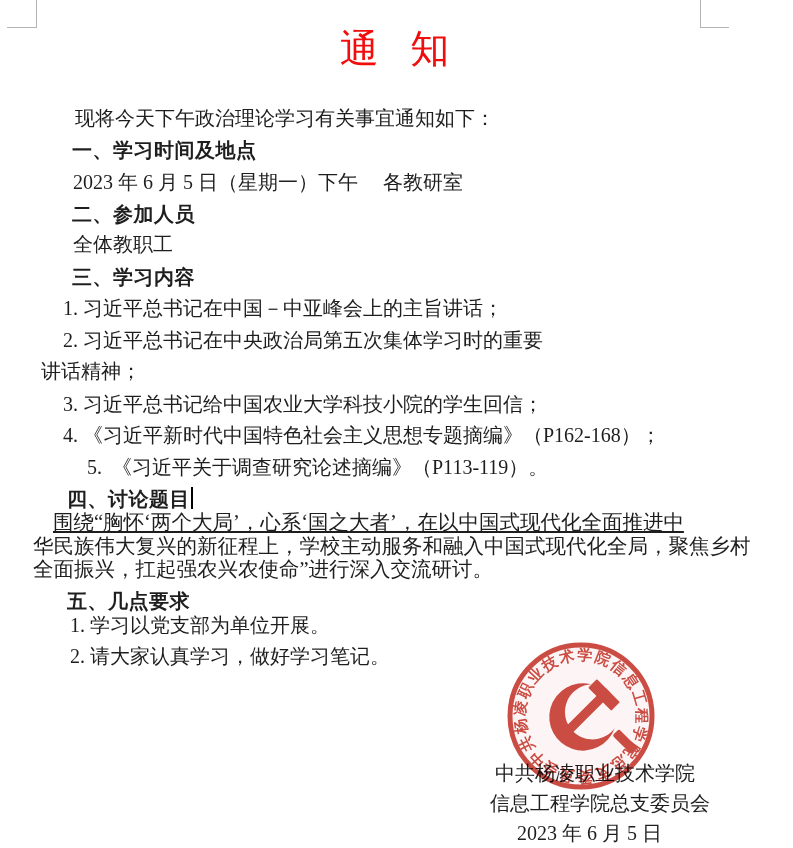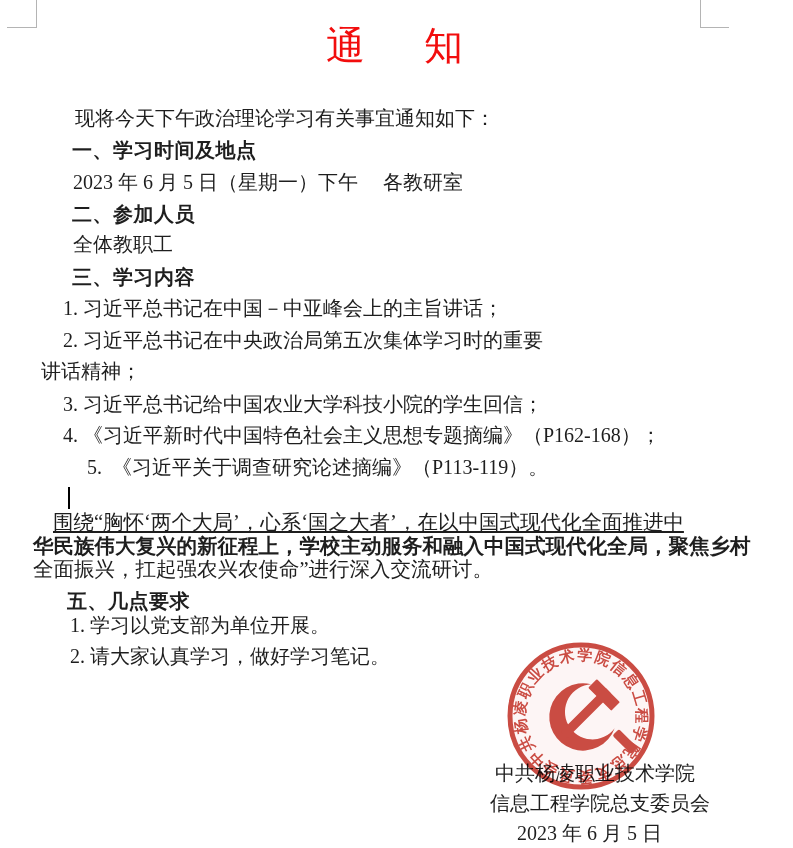--- a/index.html
+++ b/index.html
@@ -20,21 +20,20 @@
   .crop-r-v { left: 700px; top: 0; width: 1px; height: 27px; }
   .crop-r-h { left: 700px; top: 27px; width: 29px; height: 1px; }
 
   .title {
     position: absolute; top: 28px; left: 0; width: 793px;
     text-align: center;
     font-size: 39px; line-height: 42px;
     letter-spacing: 4px;
     color: #f20d0d;
     white-space: pre;
-    font-family: Liberation Mono, monospace;
   }
 
   .line {
     position: absolute;
     font-size: 20px; line-height: 24px;
     white-space: pre;
   }
   .hd { font-weight: bold; letter-spacing: 0.5px; }
   .para { font-size: 20.5px; }
 
@@ -45,21 +44,21 @@
   .l5  { top: 232px; left: 73px; }
   .l6  { top: 265px; left: 72px; }
   .l7  { top: 296px; left: 63px; }
   .l8  { top: 328px; left: 63px; }
   .l9  { top: 359px; left: 41px; font-family: Liberation Serif, serif; }
   .l10 { top: 392px; left: 63px; }
   .l11 { top: 423px; left: 63px; }
   .l12 { top: 455px; left: 63px; margin-left: 24px; }
   .l13 { top: 487px; left: 67px; }
   .l14 { top: 510px; left: 53px; text-decoration: underline; }
-  .l15 { top: 534px; left: 33px; font-weight: bold; }
+  .l15 { top: 534px; left: 33px; }
   .l16 { top: 557px; left: 33px; }
   .l17 { top: 589px; left: 67px; }
   .l18 { top: 613px; left: 70px; }
   .l19 { top: 644px; left: 70px; }
 
   .caret {
     display: inline-block;
     width: 2px; height: 22px;
     background: #000;
     vertical-align: -3px;
@@ -100,21 +99,21 @@
   <div class="line l5">全体教职工</div>
 
   <div class="line l6 hd">三、学习内容</div>
   <div class="line l7">1. 习近平总书记在中国－中亚峰会上的主旨讲话；</div>
   <div class="line l8">2. 习近平总书记在中央政治局第五次集体学习时的重要</div>
   <div class="line l9">讲话精神；</div>
   <div class="line l10">3. 习近平总书记给中国农业大学科技小院的学生回信；</div>
   <div class="line l11">4. 《习近平新时代中国特色社会主义思想专题摘编》（P162-168）；</div>
   <div class="line l12">5.  《习近平关于调查研究论述摘编》（P113-119）。</div>
 
-  <div class="line l13 hd"><span class="caret"></span></div>
+  <div class="line l13 hd"><span>四、讨论题目</span><span class="caret"></span></div>
   <div class="line l14 para">围绕“胸怀‘两个大局’，心系‘国之大者’，在以中国式现代化全面推进中</div>
   <div class="line l15 para">华民族伟大复兴的新征程上，学校主动服务和融入中国式现代化全局，聚焦乡村</div>
   <div class="line l16 para">全面振兴，扛起强农兴农使命”进行深入交流研讨。</div>
 
   <div class="line l17 hd">五、几点要求</div>
   <div class="line l18">1. 学习以党支部为单位开展。</div>
   <div class="line l19">2. 请大家认真学习，做好学习笔记。</div>
 
   <div class="sig sig1">中共杨凌职业技术学院</div>
   <div class="sig sig2">信息工程学院总支委员会</div>

